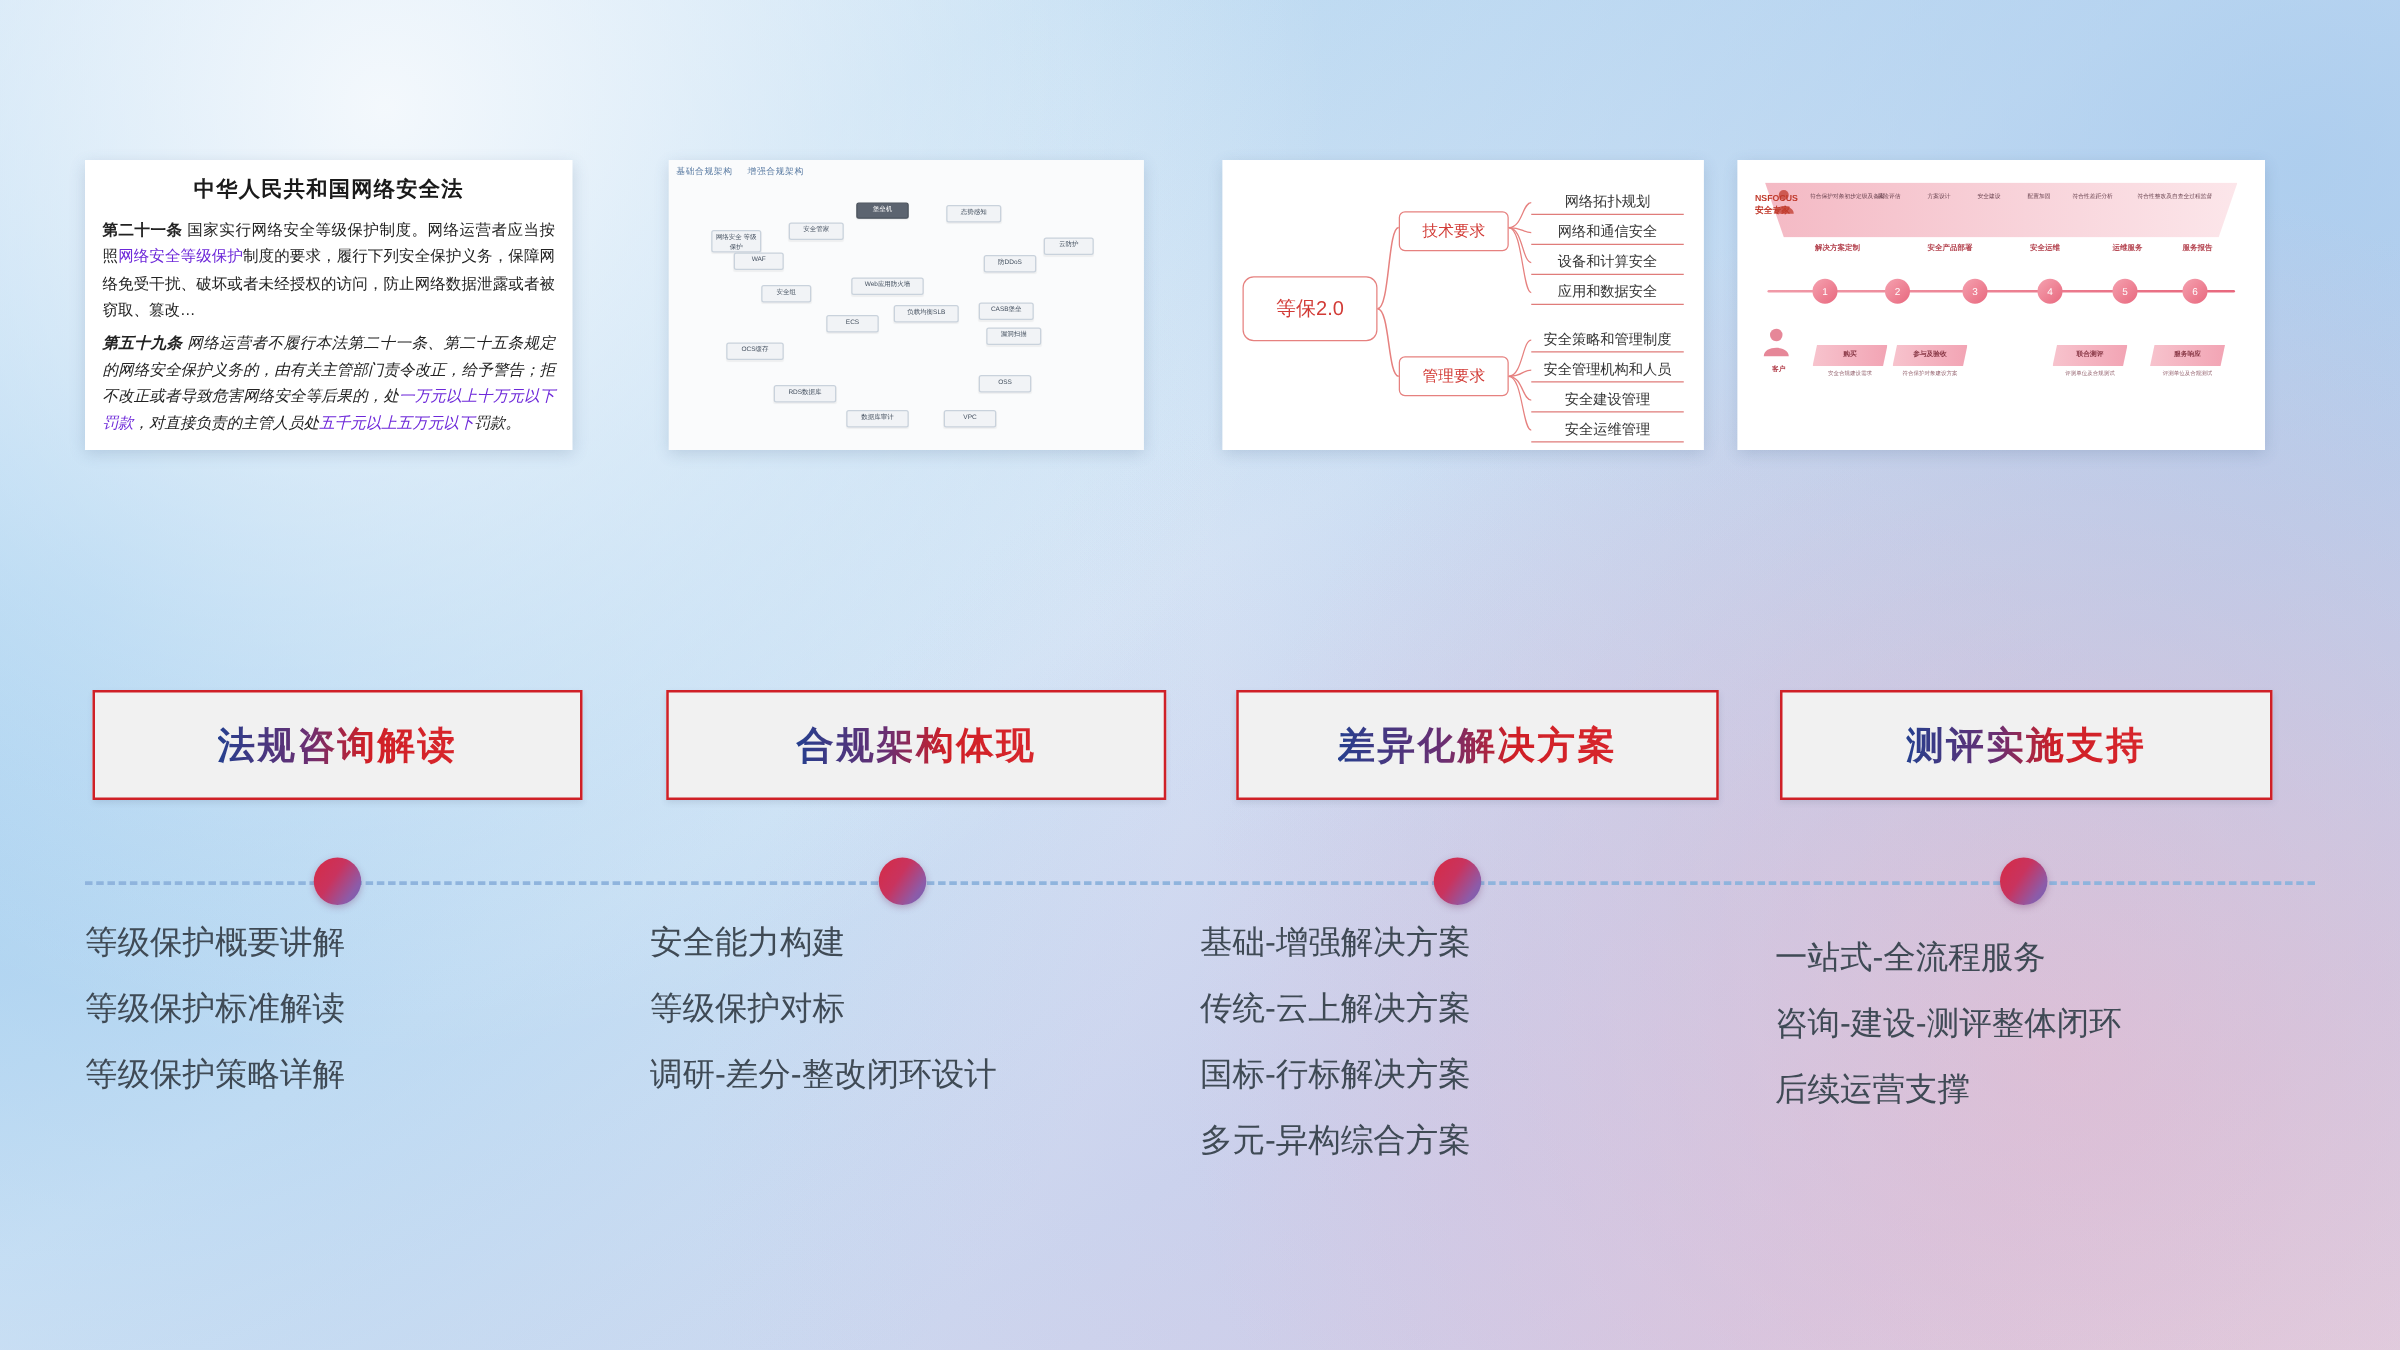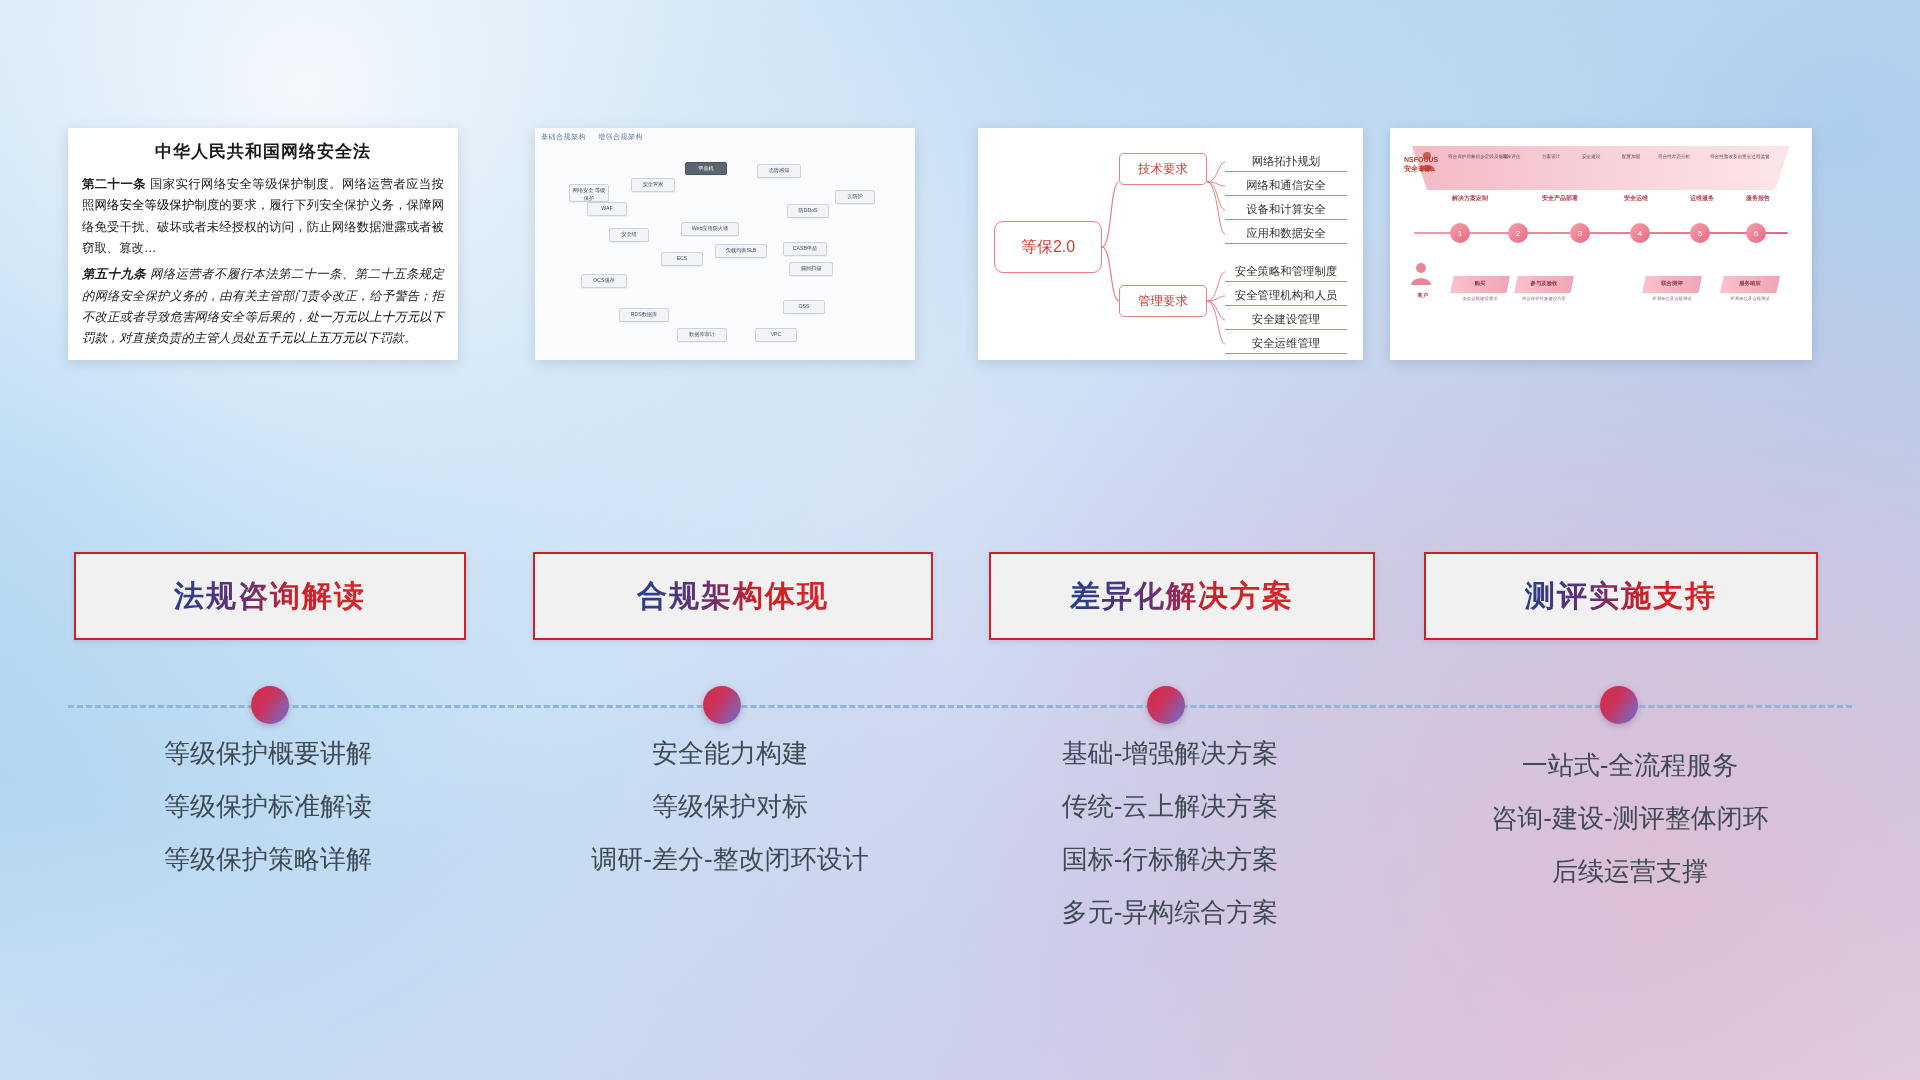--- a/index.html
+++ b/index.html
@@ -30,21 +30,21 @@
 
   
   .law { padding:12px 14px 8px 14px; }
   .law-title {
     text-align:center; font-weight:bold; font-size:17px; color:#1a1a1a;
     letter-spacing:1px; margin-bottom:11px;
   }
   .law-p { font-size:12.4px; line-height:1.72; color:#222; text-align:justify; }
   .law-p + .law-p { margin-top:5px;font-style:italic; }
   .law-b { font-weight:bold; }
-  .law-r { color:#000000; }
+  .law-r { color:#6d28d9; }
 
   
   .arch { position:absolute; inset:0; background:#fafbfc; }
   .arch-hdr { position:absolute; left:6px; top:4px; font-size:7px; color:#5b7ca3; letter-spacing:.5px; }
   .arch-hdr span { margin-right:12px; }
   .n {
     position:absolute; background:#f1f3f6; border:1px solid #c9d2dc; border-radius:2px;
     font-size:5.2px; color:#44505f; text-align:center; line-height:1.45;
     padding:2px 1px; box-shadow:0 1px 1px rgba(0,0,0,.05);
   }
@@ -57,21 +57,21 @@
     border:1.4px solid #e6817f; border-radius:9px; background:#fff;
     display:flex; align-items:center; justify-content:center;
     font-size:16px; color:#d23b36; font-weight:500;
   }
   .mm-mid {
     position:absolute; width:88px; height:32px;
     border:1.2px solid #e6817f; border-radius:5px; background:#fff;
     display:flex; align-items:center; justify-content:center;
     font-size:12.5px; color:#d23b36;
   }
-  .mm-mid.m1 { left:141px; top:25px; }
+  .mm-mid.m1 { left:141px; top:41px; }
   .mm-mid.m2 { left:141px; top:157px; }
   .mm-leaf {
     position:absolute; left:247px; width:122px; height:21px;
     border-bottom:1.1px solid #e07c7a; background:transparent;
     display:flex; align-items:center; justify-content:center;
     font-size:11.4px; color:#333;
   }
 
   
   .ns { position:absolute; inset:0; background:#fff; }
@@ -130,21 +130,21 @@
     background:linear-gradient(125deg,#d62b45 0%, #c9335e 42%, #8d5ba8 78%, #6f63b8 100%);
     box-shadow:0 2px 6px rgba(120,60,110,0.35);
   }
   .tl-dot.d1 { left:251px; }
   .tl-dot.d2 { left:703px; }
   .tl-dot.d3 { left:1147px; }
   .tl-dot.d4 { left:1600px; }
 
   
   .cols { position:absolute; left:0; top:740px; width:1920px; height:240px; }
-  .col { position:absolute; top:0; text-align:center; }
+  .col { position:absolute; top:0; text-align:left; }
   .col.k1 { left:68px;   width:400px; }
   .col.k2 { left:520px;  width:420px; }
   .col.k3 { left:960px;  width:420px; }
   .col.k4 { left:1420px; width:420px; }
   .li {
     font-size:26px; color:#3f4a55; line-height:1.0; margin-bottom:27px;
     white-space:nowrap;
   }
 </style>
 </head>

